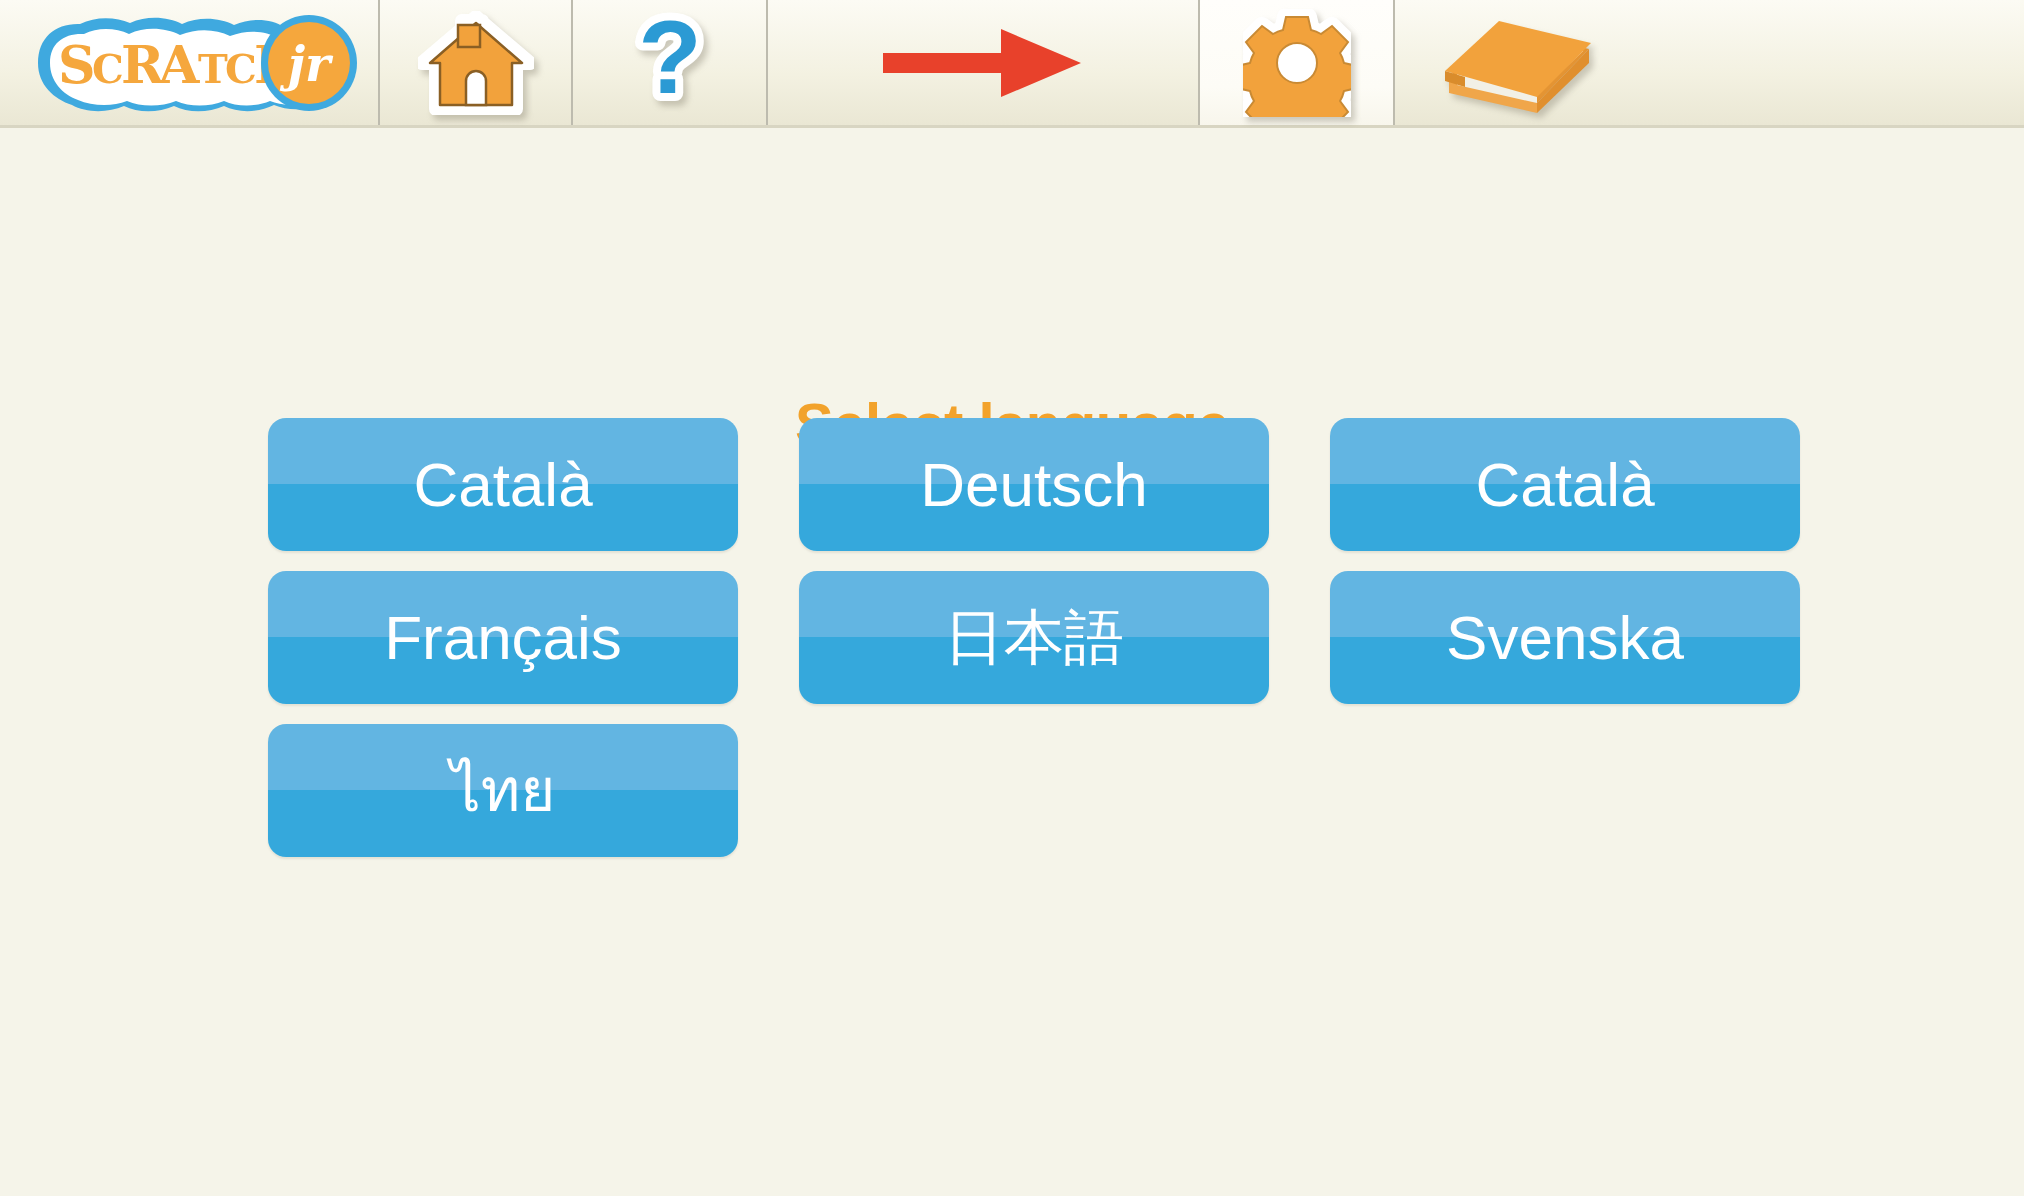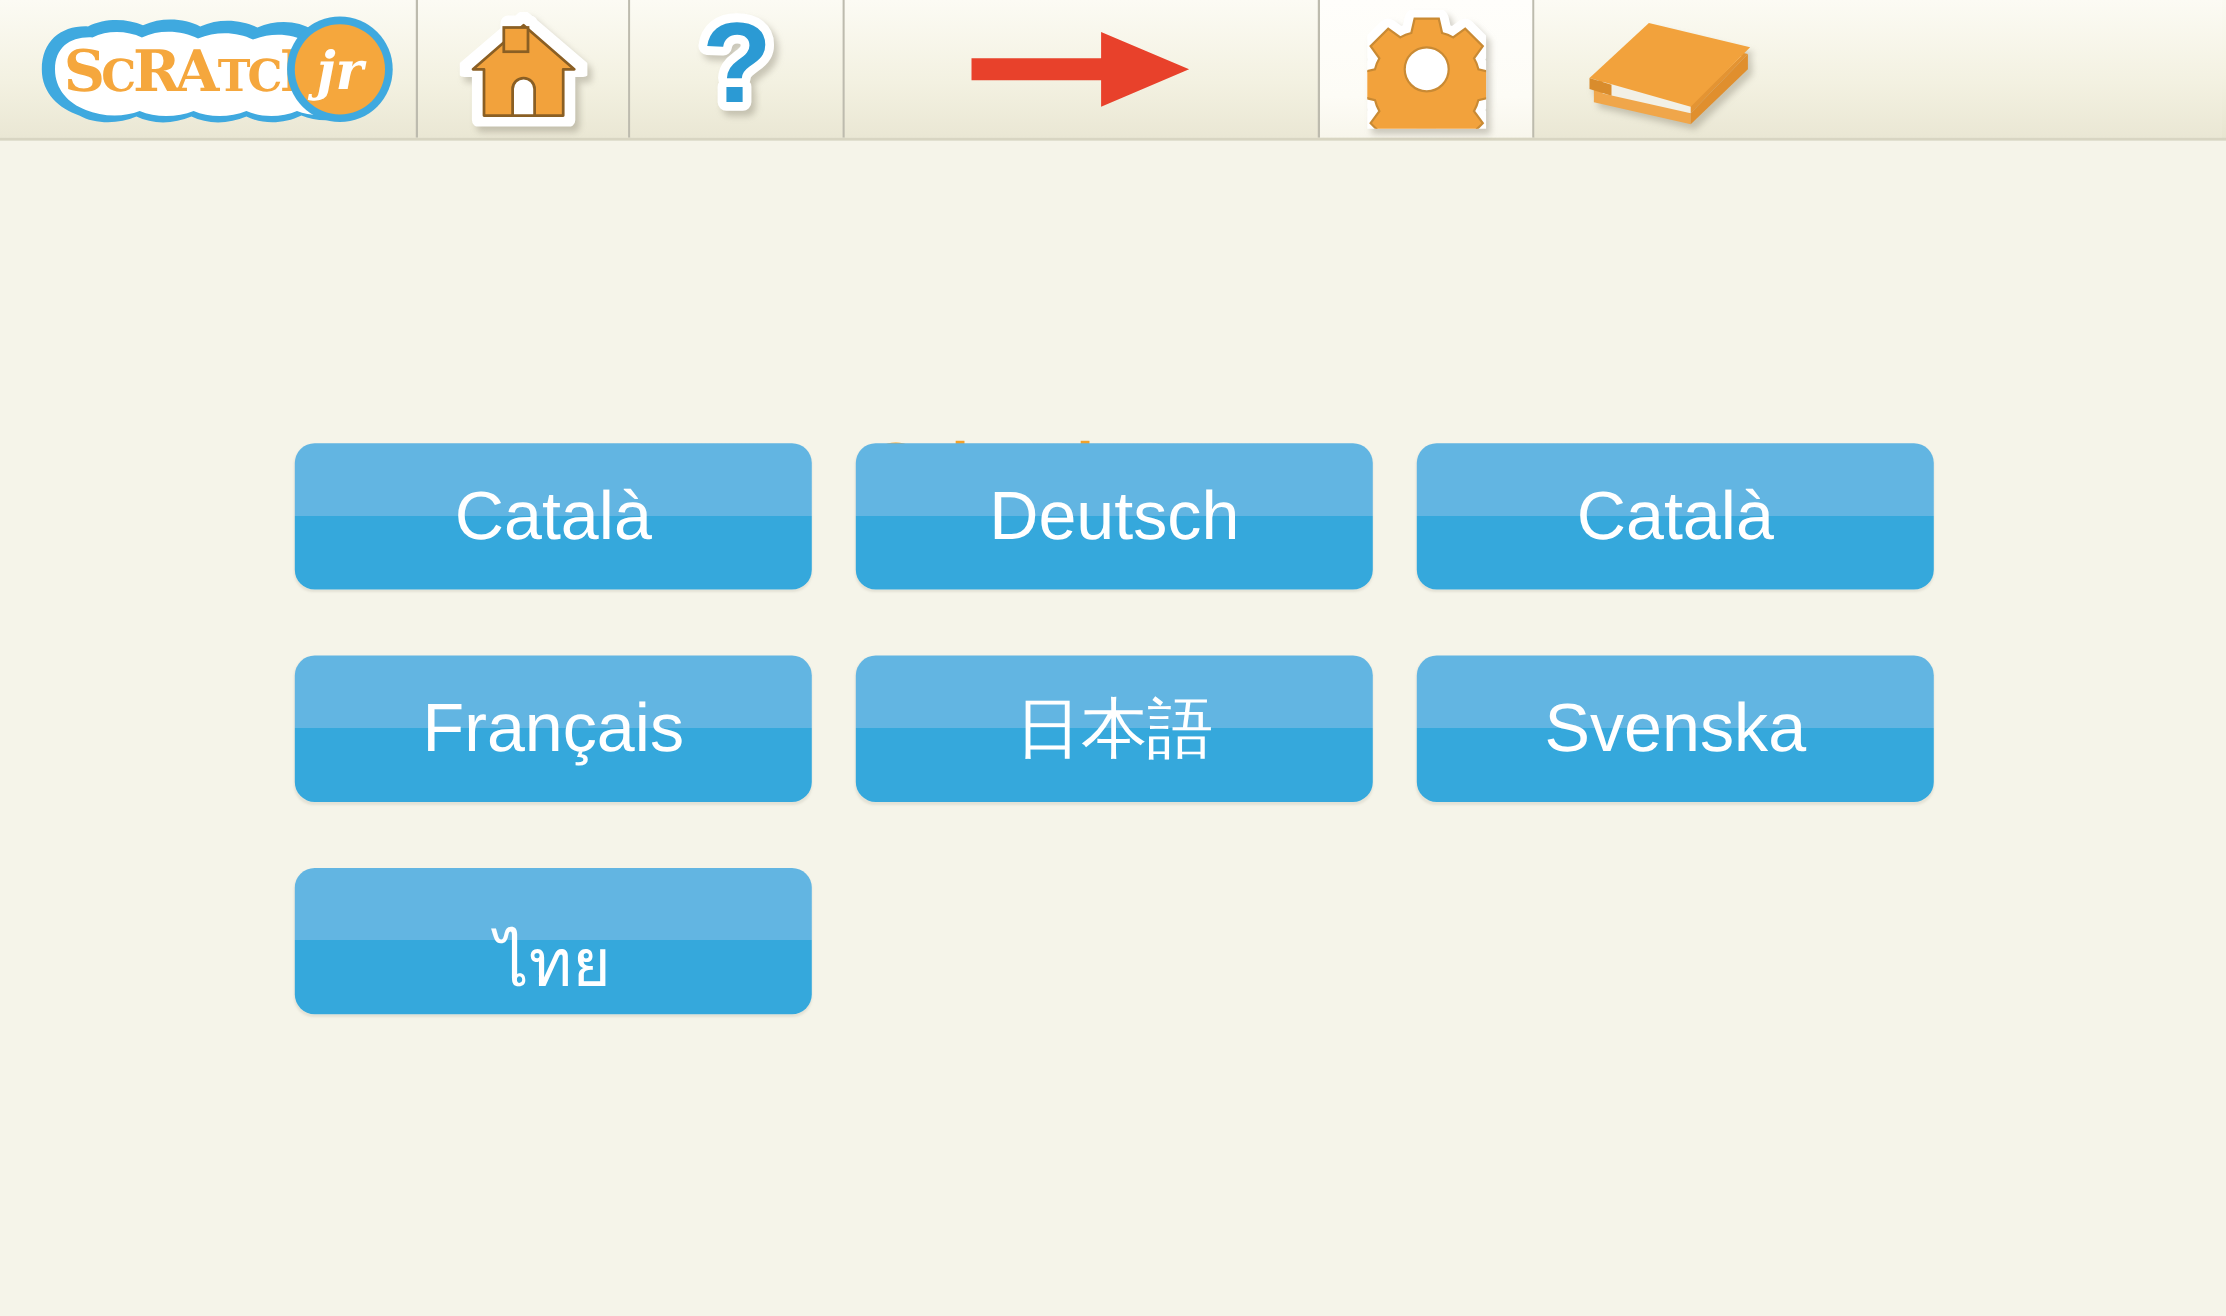--- a/index.html
+++ b/index.html
@@ -72,29 +72,28 @@
     text-align: center;
     font-size: 58px;
     font-weight: bold;
     color: #f2a22b;
     letter-spacing: -0.5px;
     line-height: 1;
   }
 
   .lang-grid {
     position: absolute;
-    top: 275px;
+    top: 290px;
     left: 268px;
     width: 1530px;
     display: grid;
     grid-template-columns: repeat(3, 470px);
     grid-auto-rows: 153px;
     column-gap: 61px;
     row-gap: 0px;
-    gap: 40px;
   }
 
   .lang-btn {
     position: relative;
     width: 470px;
     height: 133px;
     border: none;
     border-radius: 18px;
     cursor: pointer;
     color: #ffffff;
@@ -140,21 +139,21 @@
     border: 7px solid #ffffff;
     z-index: 5;
     display: flex;
     align-items: center;
     justify-content: center;
   }
   .check-badge svg { display: block; }
 
   
   .lang-btn.cjk .lbl { font-size: 60px; }
-  .lang-btn.thai .lbl { font-size: 60px; margin-top: 20px; }
+  .lang-btn.thai .lbl { font-size: 60px; }
 </style>
 </head>
 <body>
 
 <div id="app">
 
   <div class="topbar">
 
     <div class="tb-cell logo-cell">
       <div class="logo-wrap">

